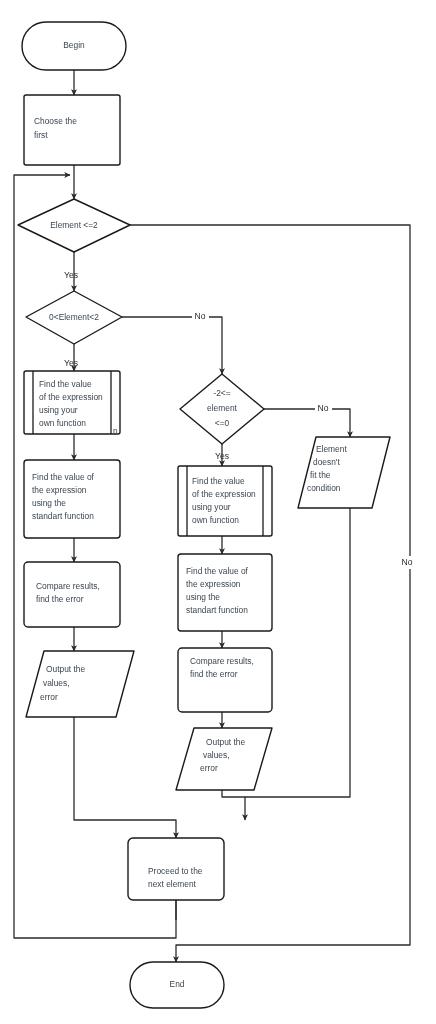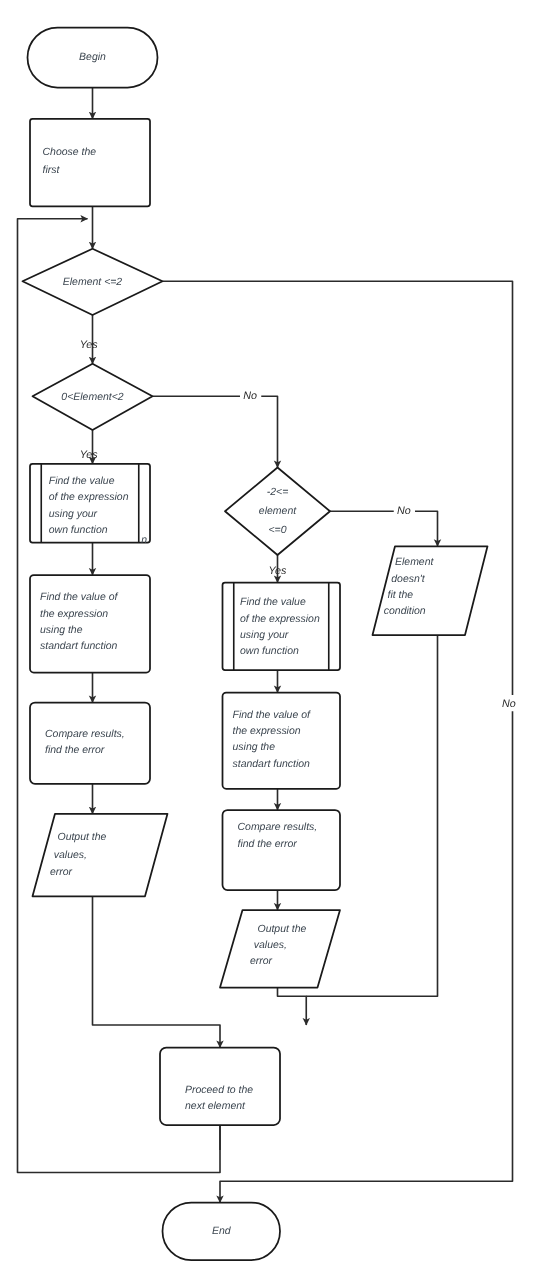--- a/index.html
+++ b/index.html
@@ -10,21 +10,20 @@
   body {
     width: 436px;
     height: 1024px;
     font-family: "Liberation Sans", sans-serif;
     overflow: hidden;
   }
   #flowchart-root {
     position: relative;
     width: 436px;
     height: 896px;
-    font-style: italic;
   }
   svg.chart {
     display: block;
     width: 436px;
     height: 1024px;
   }
   .shape-stroke {
     fill: #ffffff;
     stroke: #1a1a1a;
     stroke-width: 1.4;

